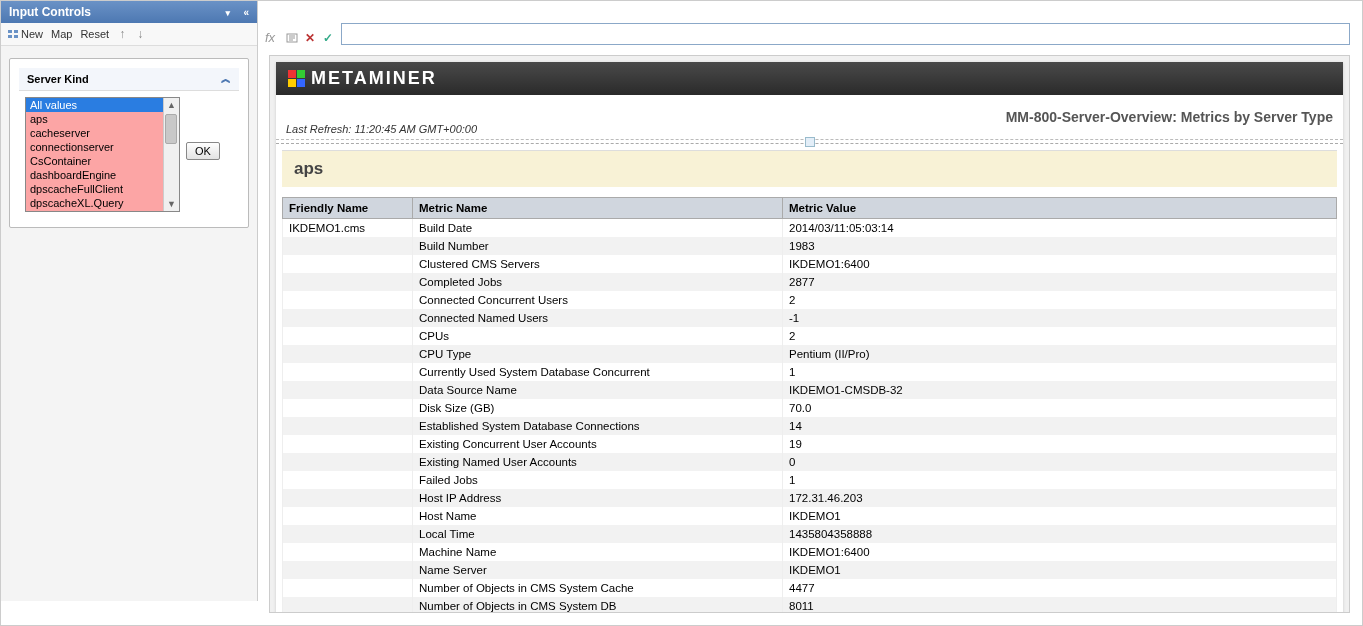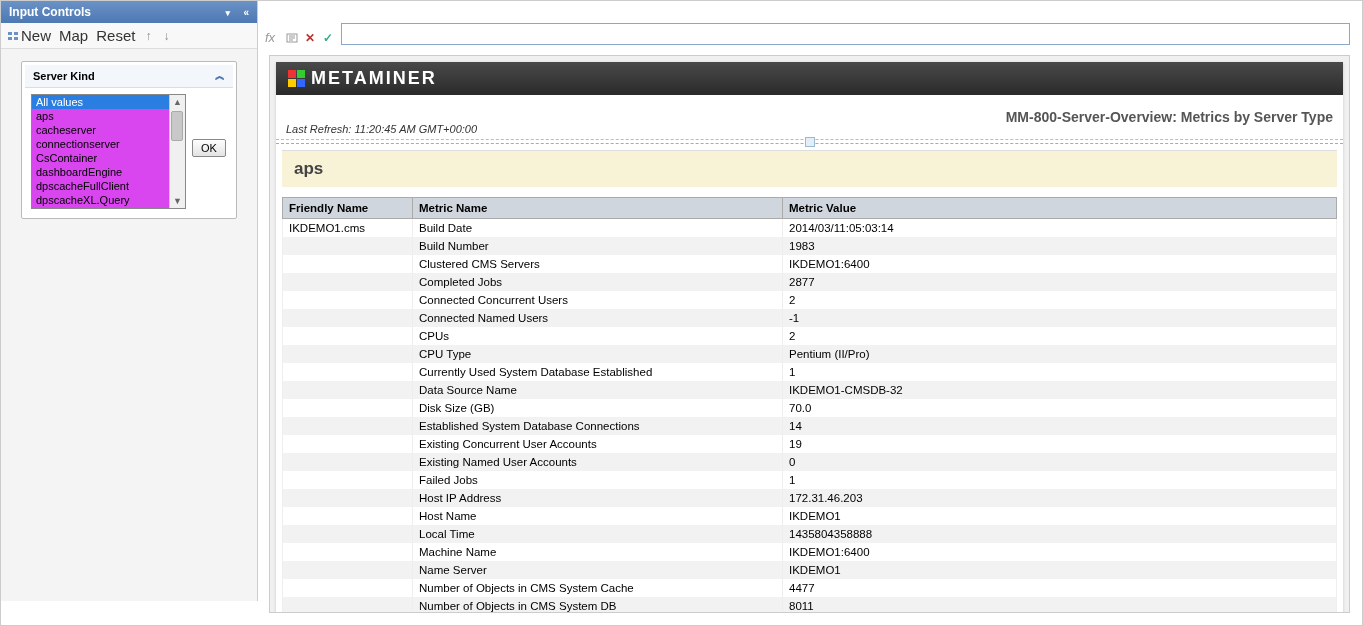--- a/index.html
+++ b/index.html
@@ -2,28 +2,28 @@
 <html><head>
 <meta charset="utf-8">
 <style>
 * { box-sizing: border-box; margin: 0; padding: 0; }
 body { font-family: Tahoma, Arial, sans-serif; font-size: 11px; background: #fff; overflow: hidden; }
 .app { width: 1363px; height: 626px; position: relative; background: #fff; border: 1px solid #ccc; }
 .left-panel { position: absolute; left: 0; top: 0; width: 257px; height: 600px; background: #f4f4f4; border-right: 1px solid #ccc; }
 .panel-header { background: linear-gradient(#6a92c6, #4d78b2); color: #fff; padding: 4px 8px; font-weight: bold; font-size: 12px; display: flex; align-items: flex-end; justify-content: space-between; }
 .panel-header .collapse-btn { font-size: 10px; cursor: pointer; }
 .toolbar { background: #f8f8f8; border-bottom: 1px solid #ddd; padding: 4px 6px; display: flex; align-items: center; gap: 8px; }
-.toolbar-item { font-size: 15px; color: #333; cursor: pointer; display: flex; align-items: center; gap: 2px; }
+.toolbar-item { font-size: 11px; color: #333; cursor: pointer; display: flex; align-items: center; gap: 2px; }
 .toolbar-item .tb-icon { width: 12px; height: 12px; display: inline-block; }
 .toolbar-arrow { color: #888; font-size: 12px; cursor: pointer; padding: 0 2px; }
-.filter-box { margin: 12px 20px; background: #fff; border: 1px solid #bbb; border-radius: 2px; padding: 3px; }
+.filter-box { margin: 12px 8px; background: #fff; border: 1px solid #bbb; border-radius: 2px; padding: 9px; }
 .filter-title { background: #f3f6fb; padding: 4px 8px; font-weight: bold; border-bottom: 1px solid #ddd; display: flex; justify-content: space-between; align-items: center; }
 .filter-title .chev { color: #4d78b2; font-size: 10px; cursor: pointer; }
 .filter-body { padding: 6px; display: flex; align-items: flex-start; gap: 6px; }
-.list-wrap { position: relative; width: 155px; height: 115px; border: 1px solid #888; background: #d946ef; overflow: hidden; }
+.list-wrap { position: relative; width: 155px; height: 115px; border: 1px solid #888; background: #fca5a5; overflow: hidden; }
 .list-items { overflow-y: hidden; height: 100%; }
 .list-item { padding: 1px 4px; white-space: nowrap; cursor: pointer; font-size: 11px; }
 .list-item.selected { background: #2a7de1; color: #fff; }
 .list-scroll { position: absolute; right: 0; top: 0; width: 16px; height: 100%; background: #f0f0f0; display: flex; flex-direction: column; justify-content: space-between; align-items: center; border-left: 1px solid #ccc; }
 .list-scroll .arr { font-size: 9px; color: #666; cursor: pointer; padding: 2px 0; }
 .list-scroll .track { flex: 1; width: 100%; position: relative; }
 .list-scroll .thumb { position: absolute; top: 2px; width: 12px; left: 1px; height: 30px; background: #c8c8c8; border: 1px solid #aaa; border-radius: 2px; }
 .ok-btn { background: linear-gradient(#fefefe,#e3e3e3); border: 1px solid #888; padding: 2px 8px; font-size: 11px; cursor: pointer; border-radius: 2px; margin-top: 45px; }
 .top-bar { position: absolute; left: 260px; top: 20px; right: 12px; height: 24px; display: flex; align-items: flex-end; gap: 6px; }
 .fx-label { font-style: italic; color: #999; font-size: 13px; width: 18px; text-align: center; }
@@ -197,21 +197,21 @@
               <td>CPUs</td>
               <td>2</td>
             </tr>
             <tr>
               <td class="col-friendly"></td>
               <td>CPU Type</td>
               <td>Pentium (II/Pro)</td>
             </tr>
             <tr>
               <td class="col-friendly"></td>
-              <td>Currently Used System Database Established</td>
+              <td>Currently Used System Database Concurrent</td>
               <td>1</td>
             </tr>
             <tr>
               <td class="col-friendly"></td>
               <td>Data Source Name</td>
               <td>IKDEMO1-CMSDB-32</td>
             </tr>
             <tr>
               <td class="col-friendly"></td>
               <td>Disk Size (GB)</td>

